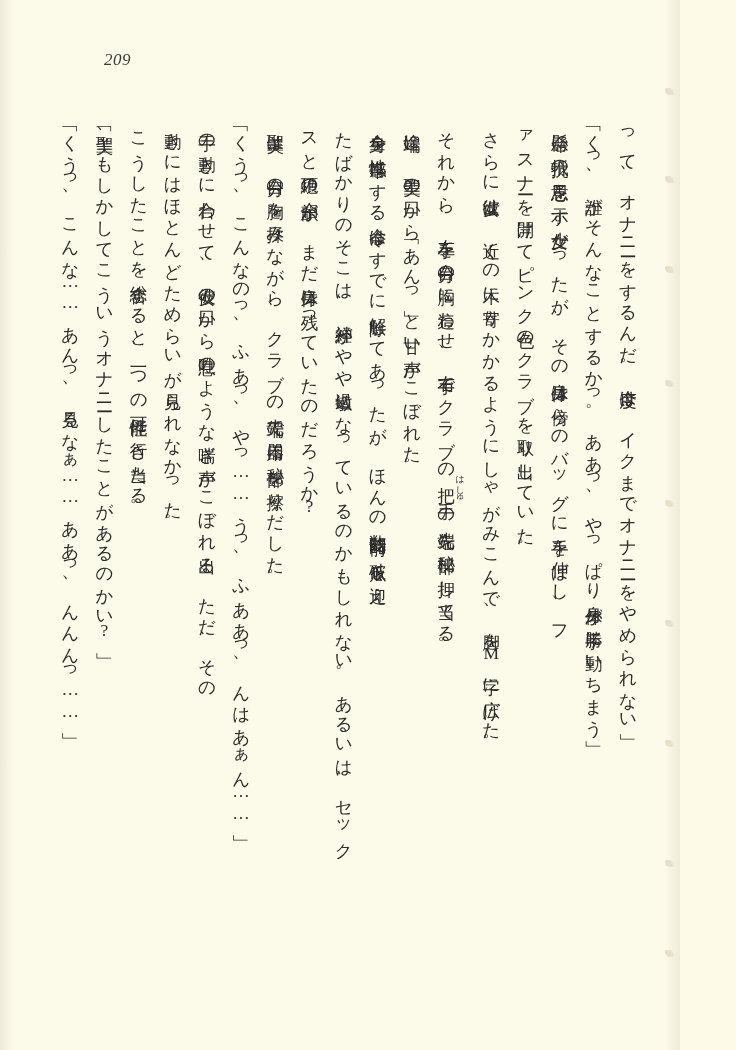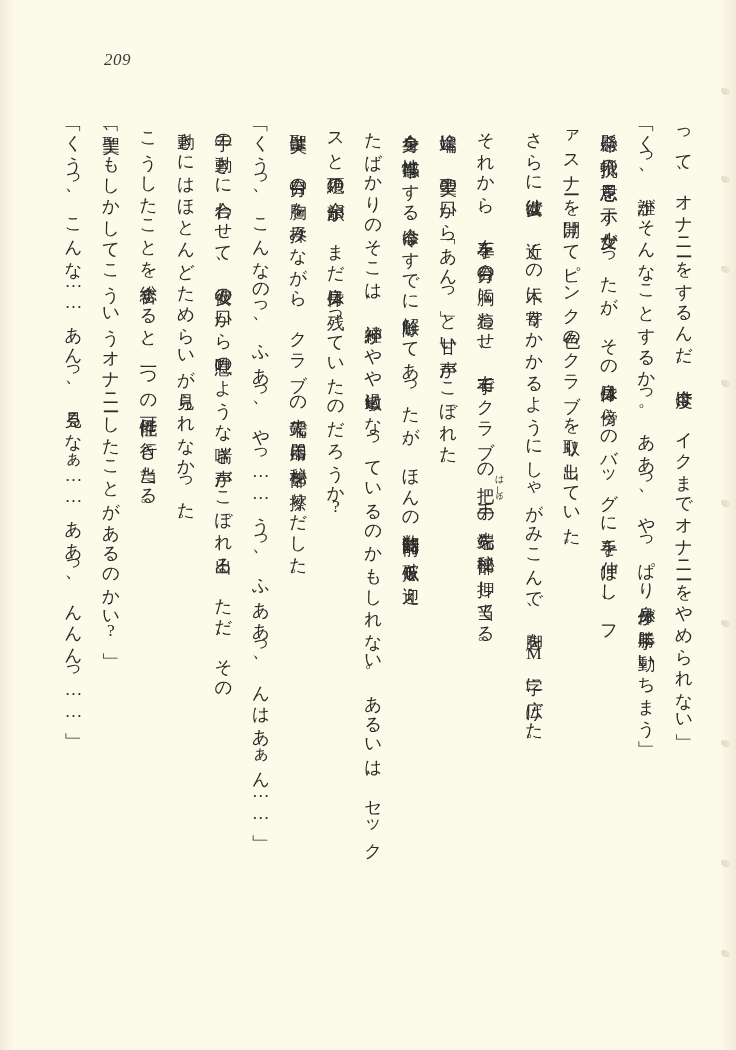--- a/index.html
+++ b/index.html
@@ -9,21 +9,21 @@
   body {
     width: 736px;
     height: 1050px;
     background: #fdfbe8;
     font-family: "Liberation Serif", "DejaVu Serif", serif;
     color: #2a2a2a;
     overflow: hidden;
   }
   .page {
     position: relative;
-    width: 736px;
+    width: 680px;
     height: 1050px;
     background: #fcfbe9;
     box-sizing: border-box;
   }
   
   .page::before {
     content: "";
     position: absolute;
     left: 0; top: 0; bottom: 0;
     width: 14px;

